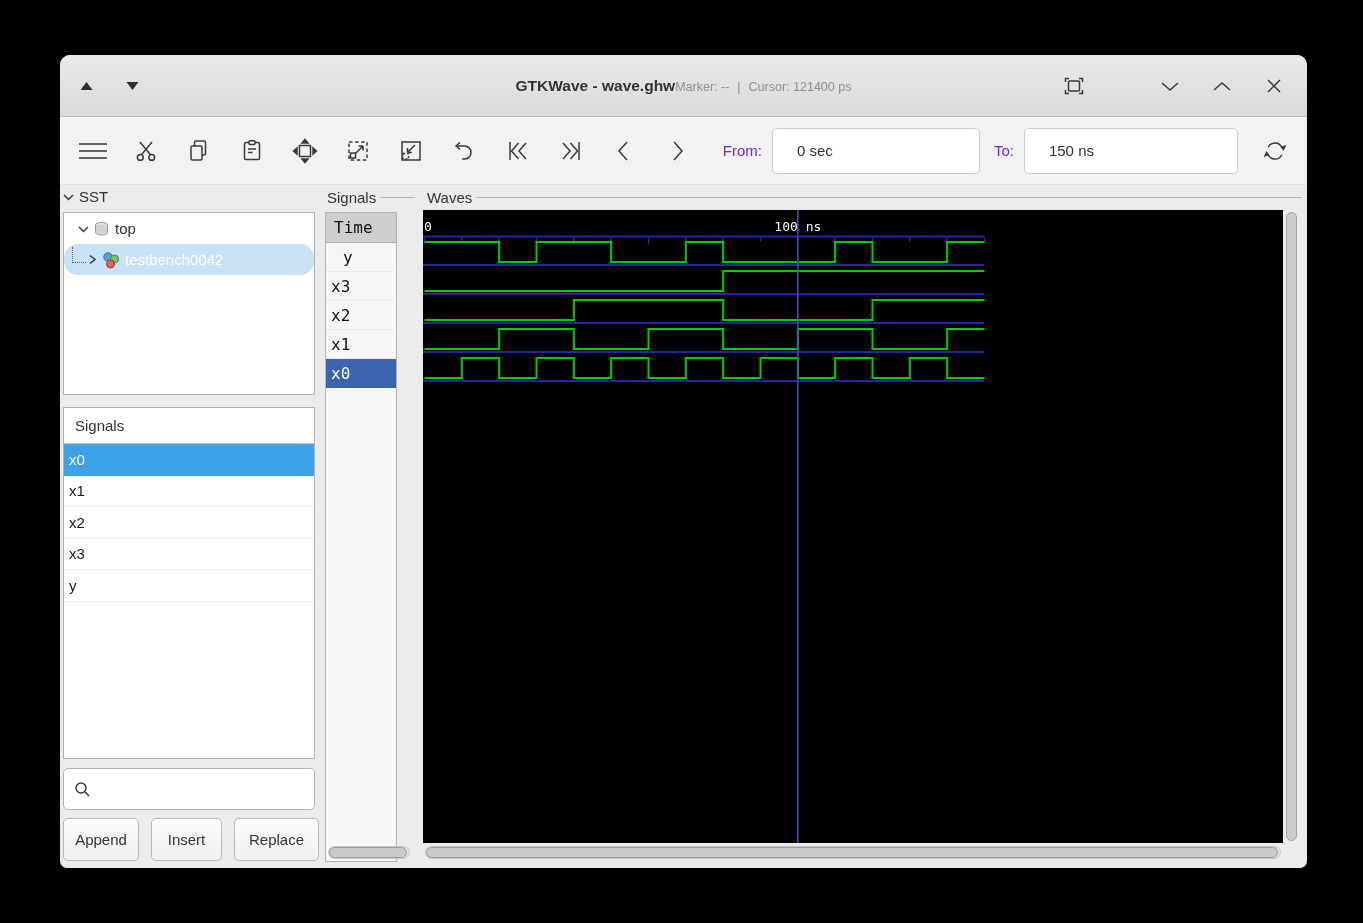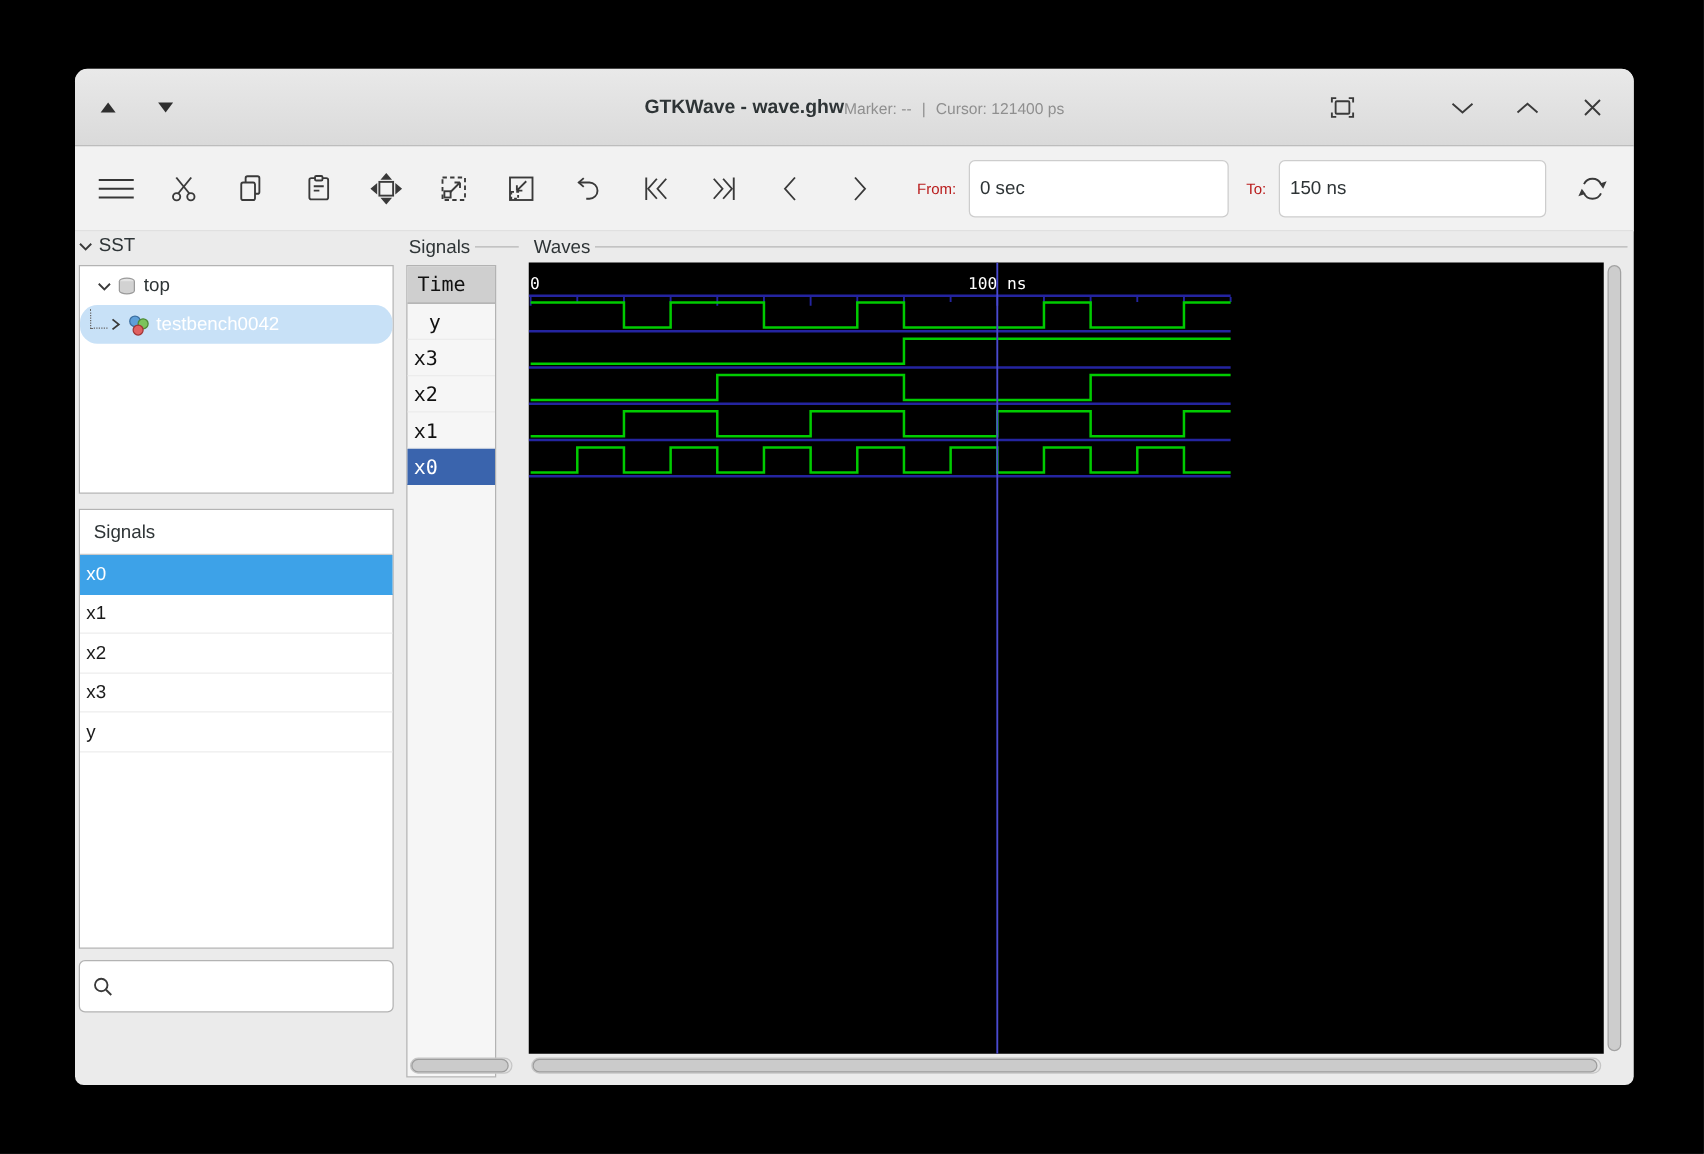--- a/index.html
+++ b/index.html
@@ -20,23 +20,23 @@
   .tb-right { position:absolute; right:20px; top:0; height:62px; display:flex; align-items:center; gap:26px; }
   .tb-right .gap { width:18px; }
   .tb-ic { width:26px; height:26px; display:flex; align-items:center; justify-content:center; }
 
   
   .toolbar { height:68px; background:#f2f2f2; display:flex; align-items:center;
              padding-left:12px; border-bottom:1px solid #e0e0e0; }
   .tbtn { width:44px; height:44px; margin-right:11px; display:flex; align-items:center;
           justify-content:center; border-radius:5px; }
   .tbtn svg { stroke:#363636; fill:none; stroke-width:1.6; }
-  .tlabel { font-size:12px; color:#b91c1c; margin:0 10px 0 14px; }
+  .tlabel { font-size:15px; color:#6d28d9; margin:0 10px 0 14px; }
   .tinput { height:46px; border:1px solid #cdcdcd; border-radius:5px; background:#fff;
-            font-size:15px; color:#2e3436; padding:0 8px; font-family:"Liberation Sans",sans-serif; }
+            font-size:15px; color:#2e3436; padding:0 24px; font-family:"Liberation Sans",sans-serif; }
   #from-input { width:208px; }
   #to-input { width:214px; }
 
   
   .frame-head { position:absolute; display:flex; align-items:center; font-size:15px; color:#2e3436; }
   .frame-head .fline { height:1px; background:#b6b6b6; margin-left:4px; }
 
   .box { position:absolute; background:#fff; border:1px solid #b3b3b3; }
 
   
@@ -284,20 +284,25 @@
       </div>
   </div>
 
   <div class="box" id="search-box">
     <svg class="glyph" width="17" height="17" stroke="#7a7a7a">
       <circle cx="7" cy="7" r="5"></circle>
         <line x1="10.8" y1="10.8" x2="15" y2="15"></line>
       </svg>
   </div>
 
+  <div class="btn-row">
+    <button class="gbtn" id="append-btn">Append</button>
+    <button class="gbtn" id="insert-btn">Insert</button>
+    <button class="gbtn" id="replace-btn">Replace</button>
+  </div>
 
   <div class="frame-head" id="np-frame-head">
     <span>Signals</span>
     <span class="fline" style="flex:1"></span>
   </div>
   <div class="box" id="name-pane">
     <div class="np-time">Time</div>
     <div id="name-pane-rows">
         <div class="np-row indent">y</div>
         <div class="np-row">x3</div>

